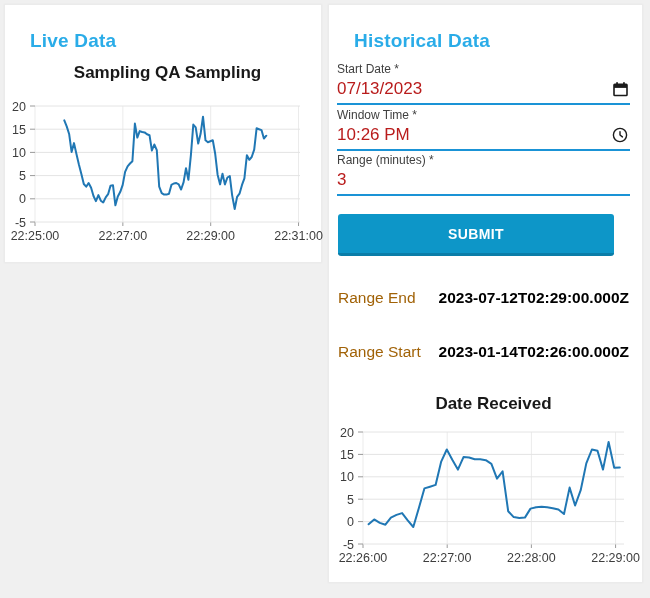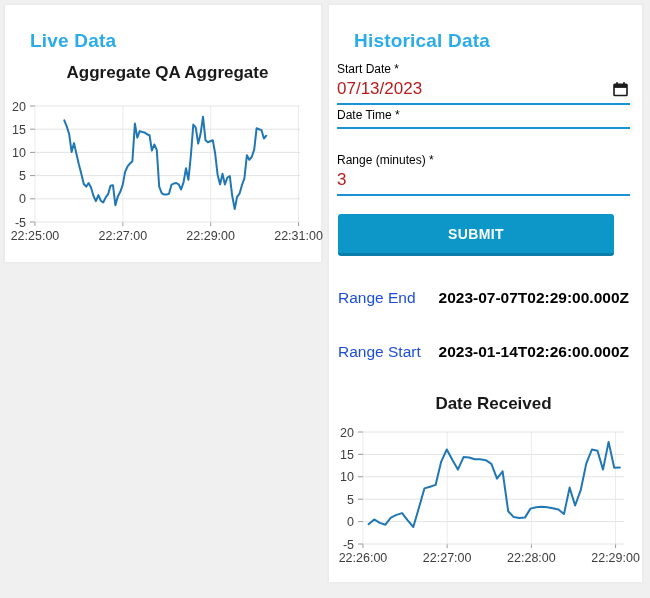--- a/index.html
+++ b/index.html
@@ -7,39 +7,39 @@
   .page{position:relative;width:650px;height:598px;background:#f0f0f0;overflow:hidden;}
   .card{position:absolute;background:#ffffff;border:1px solid #ebebeb;box-sizing:border-box;box-shadow:0 0 2px rgba(0,0,0,0.04);}
   .card-live{left:4px;top:4px;width:318px;height:259px;}
   .card-hist{left:328px;top:4px;width:315px;height:579px;}
   .panel-title{position:absolute;left:9px;top:9px;margin:16px;font-size:19px;font-weight:bold;color:#2aace8;letter-spacing:0.2px;}
   .chart-title{position:absolute;font-size:17px;font-weight:bold;color:#191919;text-align:center;}
   .chart-title-live{left:30px;top:58px;width:265px;}
   .chart-title-received{left:34px;top:389px;width:261px;}
   .chart-svg{position:absolute;left:0;top:0;font-family:"Liberation Sans",sans-serif;}
   .field-group{position:absolute;left:8px;width:293px;border-bottom:2px solid #1a93d6;padding-bottom:3px;}
-  .field-group label{display:block;font-size:12px;color:#000000;margin-bottom:2px;}
+  .field-group label{display:block;font-size:12px;color:#404040;margin-bottom:2px;}
   .input-row{display:flex;align-items:center;height:22px;}
   .input-row input{flex:1;border:none;outline:none;background:transparent;font-family:inherit;font-size:17px;color:#b91c1c;padding:0;}
   .icon-btn{background:none;border:none;padding:0;margin:0;width:20px;height:20px;cursor:pointer;display:flex;align-items:center;justify-content:center;}
   .submit-btn{position:absolute;left:9px;top:209px;width:276px;height:42px;background:#0d96c8;border:none;border-bottom:3px solid #0a7da8;border-radius:3px;color:#ffffff;font-family:inherit;font-weight:bold;font-size:14px;letter-spacing:0.4px;cursor:pointer;box-sizing:border-box;}
   .range-row{position:absolute;left:9px;width:291px;display:flex;justify-content:space-between;align-items:baseline;}
   .range-end{top:284px;}
   .range-start{top:338px;}
-  .range-label{font-size:15.5px;color:#1d4ed8;}
+  .range-label{font-size:15.5px;color:#a16207;}
   .range-value{font-size:15.5px;font-weight:bold;color:#000000;}
 </style>
 </head>
 <body>
 
 <div class="page">
 
   <section class="card card-live">
     <h1 class="panel-title">Live Data</h1>
-    <div class="chart-title chart-title-live">Aggregate QA Aggregate</div>
+    <div class="chart-title chart-title-live">Sampling QA Sampling</div>
     <svg class="chart-svg" width="318" height="259">
         <line x1="30" y1="101" x2="30" y2="217" stroke="#ebebeb" stroke-width="1"></line>
         <line x1="30" y1="217" x2="30" y2="221" stroke="#9a9a9a" stroke-width="1"></line>
         <text x="30" y="235" text-anchor="middle" fill="#3d3d3d" font-size="12.5">22:25:00</text>
         <line x1="117.84530386740332" y1="101" x2="117.84530386740332" y2="217" stroke="#ebebeb" stroke-width="1"></line>
         <line x1="117.84530386740332" y1="217" x2="117.84530386740332" y2="221" stroke="#9a9a9a" stroke-width="1"></line>
         <text x="117.84530386740332" y="235" text-anchor="middle" fill="#3d3d3d" font-size="12.5">22:27:00</text>
         <line x1="205.69060773480663" y1="101" x2="205.69060773480663" y2="217" stroke="#ebebeb" stroke-width="1"></line>
         <line x1="205.69060773480663" y1="217" x2="205.69060773480663" y2="221" stroke="#9a9a9a" stroke-width="1"></line>
         <text x="205.69060773480663" y="235" text-anchor="middle" fill="#3d3d3d" font-size="12.5">22:29:00</text>
@@ -80,35 +80,44 @@
             <rect x="4.2" y="1.2" width="1.7" height="3" fill="#1b1b1b"></rect>
             <rect x="11.1" y="1.2" width="1.7" height="3" fill="#1b1b1b"></rect>
             <rect x="2" y="3.3" width="13" height="11.2" rx="0.8" fill="none" stroke="#1b1b1b" stroke-width="1.6"></rect>
             <rect x="2" y="3.3" width="13" height="3.6" fill="#1b1b1b"></rect>
           </svg>
         </button>
       </div>
     </div>
 
     <div class="field-group" style="top:103px">
-      <label>Date Time *</label>
+      <label>Window Time *</label>
+      <div class="input-row">
+        <input type="text" readonly="" value="10:26 PM" style="">
+        <button class="icon-btn" aria-label="open time picker">
+          <svg width="18" height="18" viewBox="0 0 18 18">
+            <circle cx="9" cy="9" r="6.6" fill="none" stroke="#1b1b1b" stroke-width="1.4"></circle>
+            <path d="M9 5.6 L9 9 L11.4 10.9" fill="none" stroke="#1b1b1b" stroke-width="1.4" stroke-linecap="round" stroke-linejoin="round"></path>
+          </svg>
+        </button>
+      </div>
     </div>
 
     <div class="field-group" style="top:148px">
       <label>Range (minutes) *</label>
       <div class="input-row">
         <input type="text" readonly="" value="3" style="">
       </div>
     </div>
 
     <button class="submit-btn">SUBMIT</button>
 
     <div class="range-row range-end">
       <span class="range-label">Range End</span>
-      <span class="range-value">2023-07-07T02:29:00.000Z</span>
+      <span class="range-value">2023-07-12T02:29:00.000Z</span>
     </div>
 
     <div class="range-row range-start">
       <span class="range-label">Range Start</span>
       <span class="range-value">2023-01-14T02:26:00.000Z</span>
     </div>
 
     <div class="chart-title chart-title-received">Date Received</div>
     <svg class="chart-svg" width="315" height="579">
         <line x1="34" y1="427" x2="34" y2="539" stroke="#ebebeb" stroke-width="1"></line>

